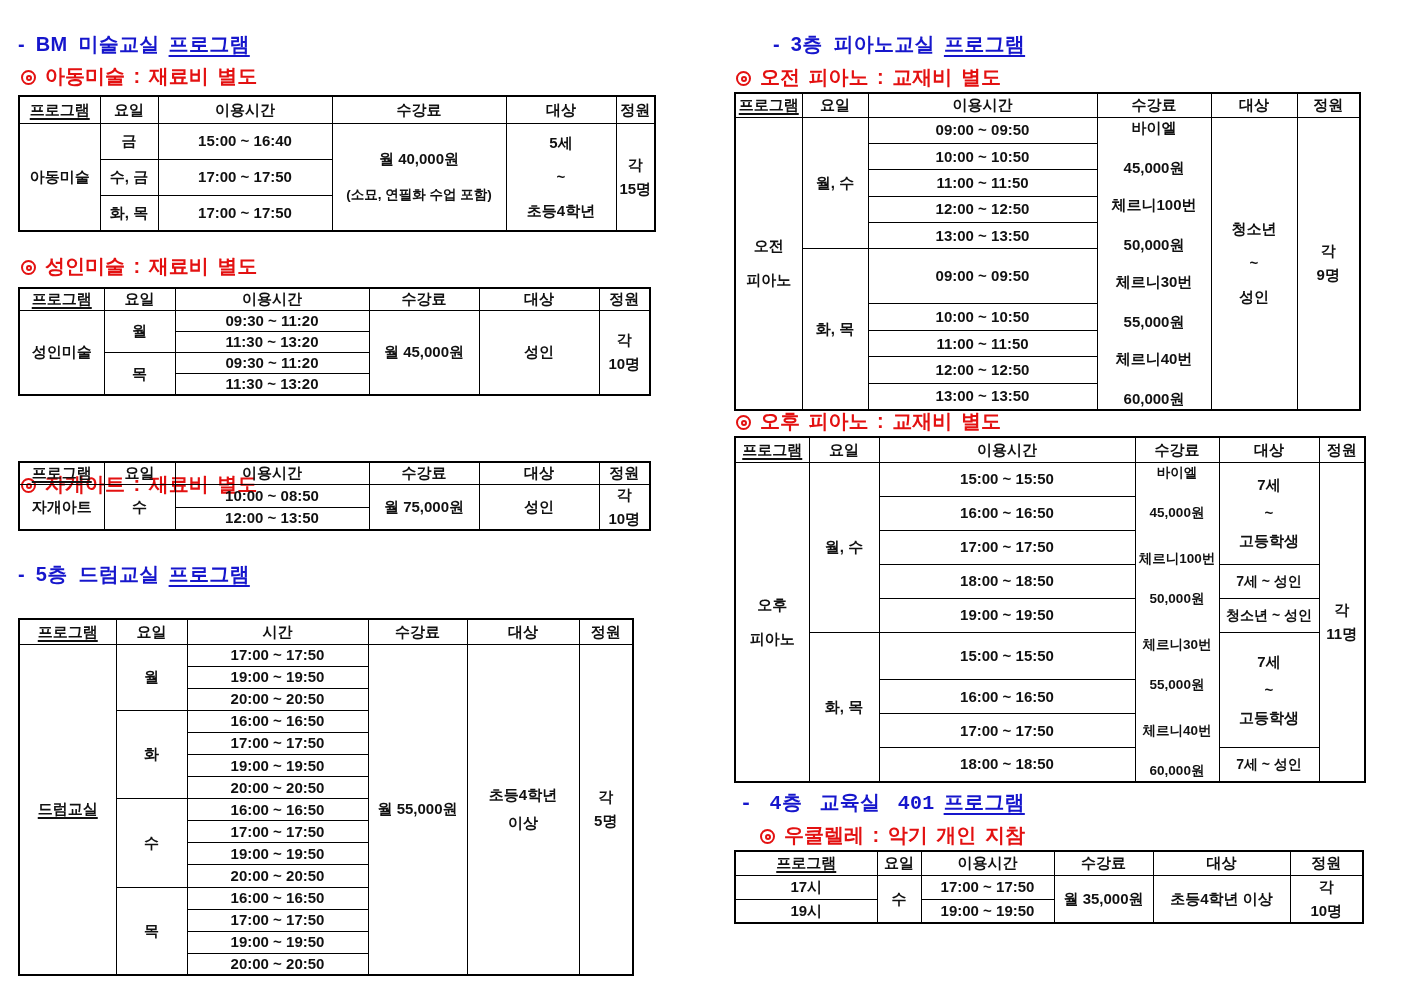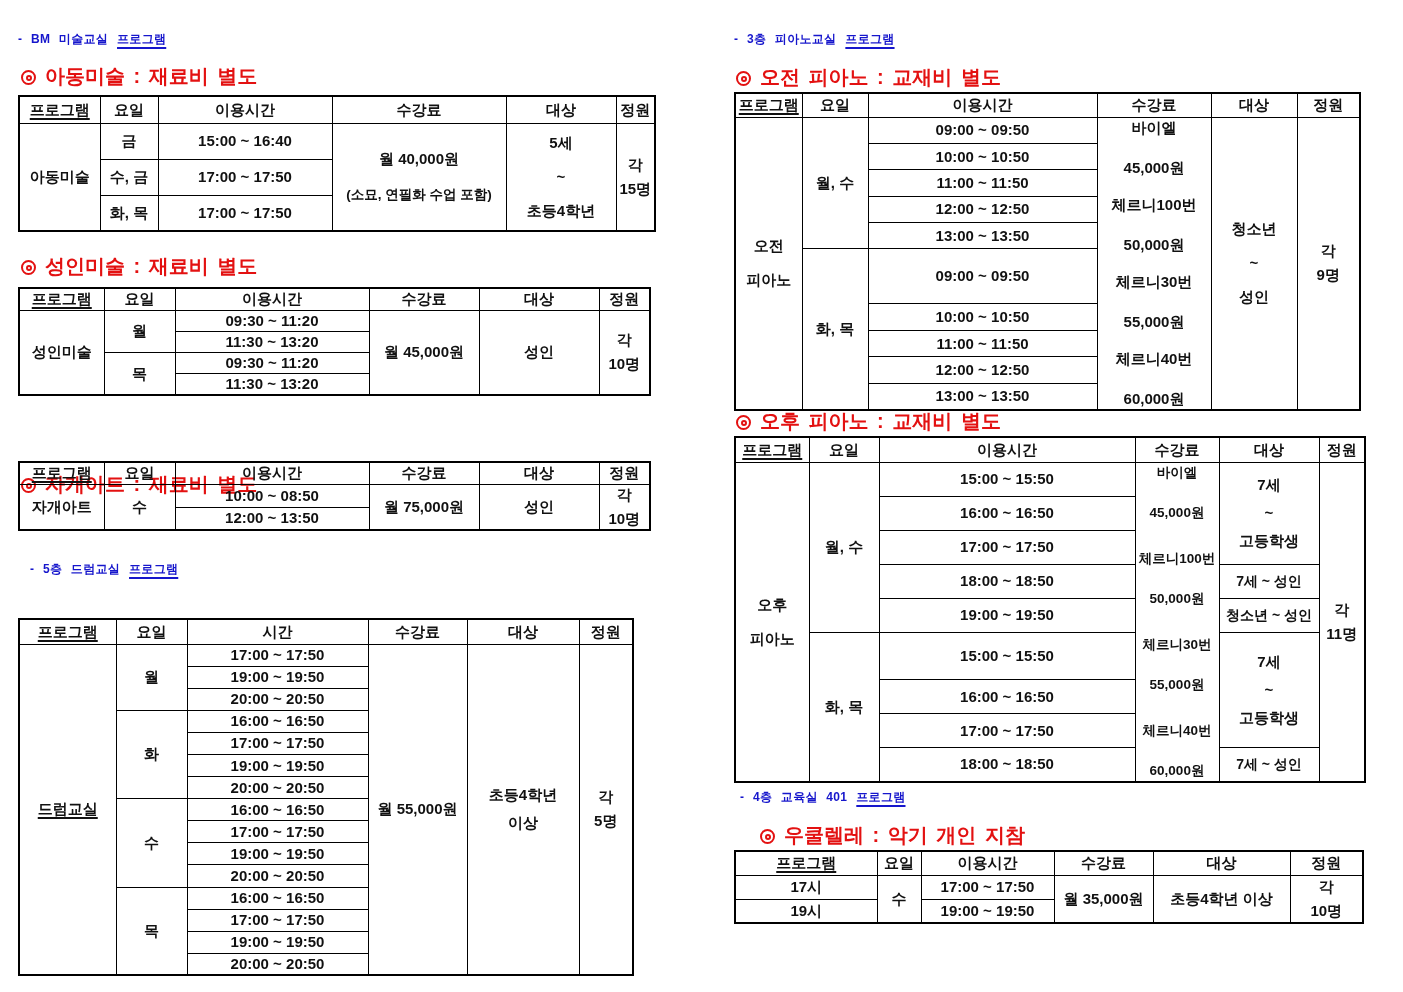--- a/index.html
+++ b/index.html
@@ -1,20 +1,20 @@
 <!DOCTYPE html>
 <html style="--c-title: #1616cc; --c-subtitle: #e31111; --c-text: #111111; --c-border: #000000; --c-bg: #ffffff;"><head>
 <meta charset="utf-8">
 <style>
   html,body{margin:0;padding:0;background:#fff;}
   .page{position:relative;width:1403px;height:992px;background:var(--c-bg,#fff);
         font-family:"Liberation Sans","DejaVu Sans",sans-serif;font-weight:bold;
         color:var(--c-text,#111);overflow:hidden;}
   
-  .btitle{position:absolute;font-size:12px;color:var(--c-title,#1616cc);
+  .btitle{position:absolute;font-size:20px;color:var(--c-title,#1616cc);
           letter-spacing:.3px;word-spacing:5px;white-space:nowrap;}
   .btitle .tu{margin-left:9px;text-decoration:underline;
               text-decoration-thickness:2px;text-underline-offset:4px;}
   
   .rsub{position:absolute;font-size:20px;color:var(--c-subtitle,#e31111);
         word-spacing:3px;white-space:nowrap;}
   .mk{position:relative;display:inline-block;width:15px;height:15px;margin-right:9px;
       vertical-align:-2px;}
   .mk::before{content:'';position:absolute;inset:0;border:2.5px solid currentColor;border-radius:50%;}
   .mk::after{content:'';position:absolute;inset:4.5px;border:2px solid currentColor;border-radius:50%;}
@@ -38,24 +38,24 @@
   .tbl-artadult thead tr{height:22px;} .tbl-artadult tbody tr{height:21.3px;}
   .tbl-pearl thead tr{height:22px;}    .tbl-pearl tbody tr{height:23px;}
   .tbl-drum thead tr{height:25px;}     .tbl-drum tbody tr{height:22.1px;}
   .tbl-mpiano thead tr{height:24px;}   .tbl-mpiano tbody tr{height:26.4px;}
   .tbl-apiano thead tr{height:25px;}   .tbl-apiano tbody tr{height:34px;}
   .tbl-uku thead tr{height:24px;}      .tbl-uku tbody tr{height:24px;margin-left:47px;}
   
   #t-art{left:18px;top:31px;}     #s-kids{left:21px;top:63px;}   #w-artkids{left:18px;top:95px;}
   #s-adult{left:21px;top:253px;}  #w-artadult{left:18px;top:287px;}
   #s-pearl{left:21px;top:427px;margin-top:44px;}  #w-pearl{left:18px;top:461px;}
-  #t-drum{left:30px;top:561px;}   #s-drum{left:21px;top:592px;}  #w-drum{left:18px;top:618px;}
-  #t-piano{left:734px;top:31px;}  #s-am{left:736px;top:64px;}    #w-mpiano{left:734px;top:92px;}
+  #t-drum{left:18px;top:561px;}   #s-drum{left:21px;top:592px;}  #w-drum{left:18px;top:618px;}
+  #t-piano{left:773px;top:31px;}  #s-am{left:736px;top:64px;}    #w-mpiano{left:734px;top:92px;}
   #s-pm{left:736px;top:408px;}    #w-apiano{left:734px;top:436px;}
-  #t-room{left:740px;top:789px;}  #s-uku{left:760px;top:822px;}  #w-uku{left:734px;top:850px;}
+  #t-room{left:740px;top:789px;font-family:Liberation Mono, monospace;}  #s-uku{left:760px;top:822px;}  #w-uku{left:734px;top:850px;}
 </style>
 </head>
 <body>
 
 <div class="page">
 
   <div class="btitle" id="t-art"><span>- BM 미술교실</span><span class="tu">프로그램</span></div>
   <div class="rsub" id="s-kids"><span class="mk"></span><span>아동미술  :  재료비 별도</span></div>
   <div class="tblwrap tbl-artkids" id="w-artkids">
       <table style="width: 636px;">

